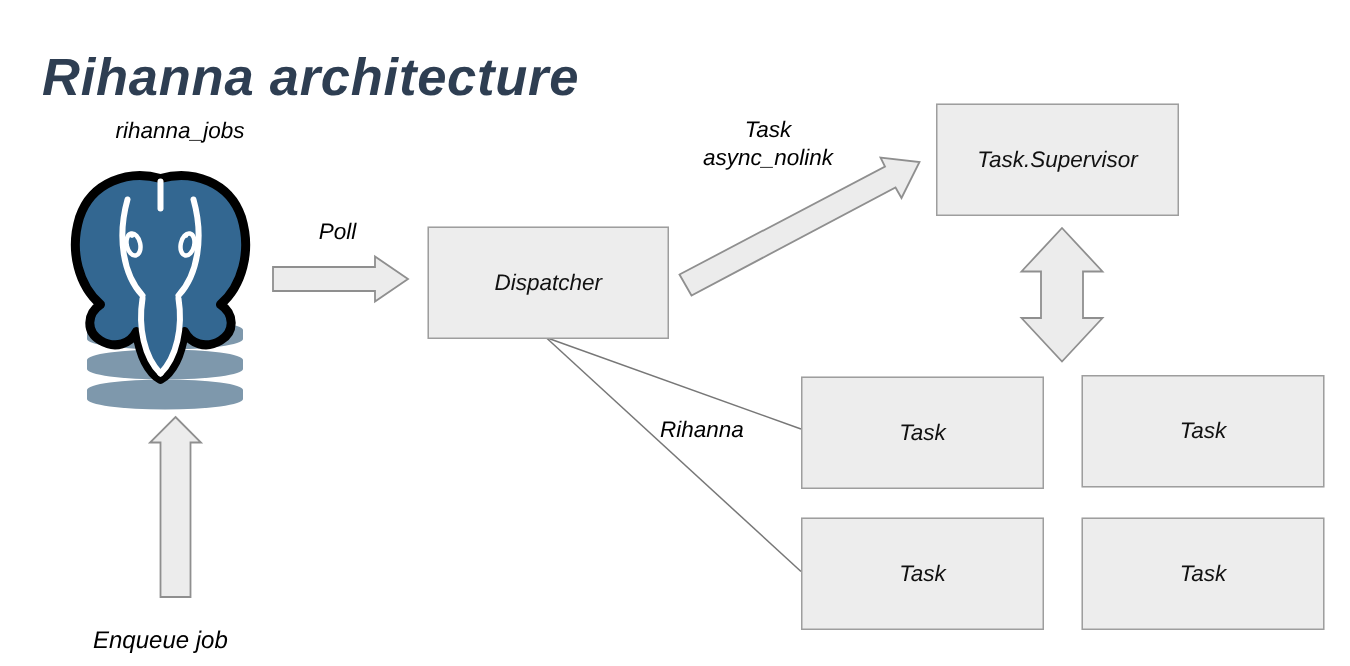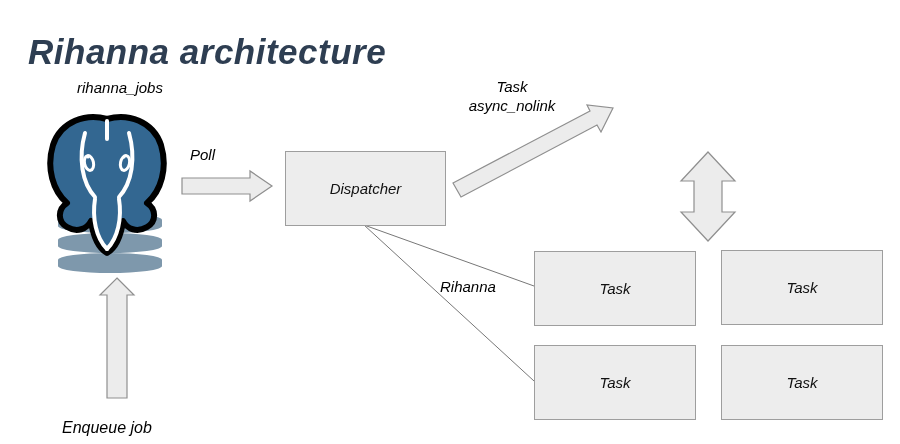--- a/index.html
+++ b/index.html
@@ -18,21 +18,21 @@
   }
   #dispatcher-box{left:285px;top:151px;width:159px;height:73px;}
   #task-supervisor-box{left:624px;top:69px;width:160px;height:73px;}
   #task-box-1{left:534px;top:251px;width:160px;height:73px;}
   #task-box-2{left:721px;top:250px;width:160px;height:73px;}
   #task-box-3{left:534px;top:345px;width:160px;height:73px;}
   #task-box-4{left:721px;top:345px;width:160px;height:73px;}
   .label{position:absolute;z-index:3;color:#000;}
   #page-title{left:28px;top:32px;font-size:35px;font-weight:bold;color:var(--title-color);letter-spacing:.5px;}
   #db-label{left:60px;top:79px;width:120px;text-align:center;font-size:15px;}
-  #poll-label{left:190px;top:146px;width:70px;text-align:left;font-size:15px;}
+  #poll-label{left:190px;top:146px;width:70px;text-align:center;font-size:15px;}
   #spawn-label{left:443px;top:77px;width:138px;text-align:center;font-size:15px;line-height:19px;}
   #monitor-label{left:440px;top:278px;font-size:15px;}
   #enqueue-label{left:62px;top:419px;font-size:16px;}
   #pg-icon{position:absolute;left:42px;top:113px;width:130px;height:162px;z-index:2;}
   .pg-disk{fill:var(--cylinder-blue);}
   .pg-head{fill:var(--postgres-blue);stroke:#000;stroke-width:6;stroke-linejoin:round;}
   .pg-white{fill:none;stroke:#fff;stroke-width:4;stroke-linecap:round;}
   .pg-eye{fill:none;stroke:#fff;stroke-width:3;}
   .pg-dot{fill:#fff;}
 </style>
@@ -76,20 +76,23 @@
   <div class="label" id="spawn-label">
     <div>Task</div>
     <div>async_nolink</div>
   </div>
   <div class="label" id="monitor-label">Rihanna</div>
   <div class="label" id="enqueue-label">Enqueue job</div>
 
   <div class="box" id="dispatcher-box">
     <span>Dispatcher</span>
   </div>
+  <div class="box" id="task-supervisor-box">
+    <span>Task.Supervisor</span>
+  </div>
   <div class="box" id="task-box-1">
     <span>Task</span>
   </div>
   <div class="box" id="task-box-2">
     <span>Task</span>
   </div>
   <div class="box" id="task-box-3">
     <span>Task</span>
   </div>
   <div class="box" id="task-box-4">

